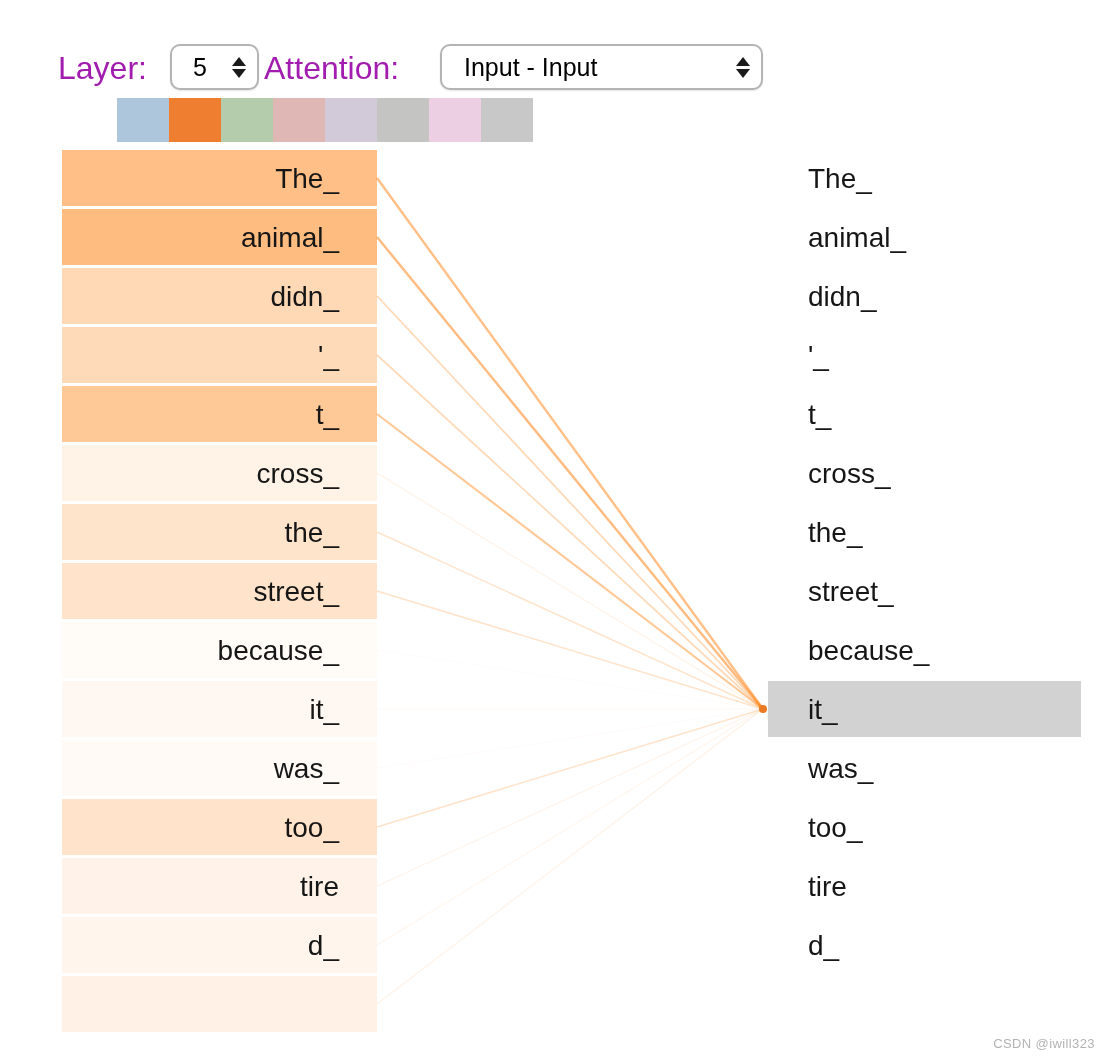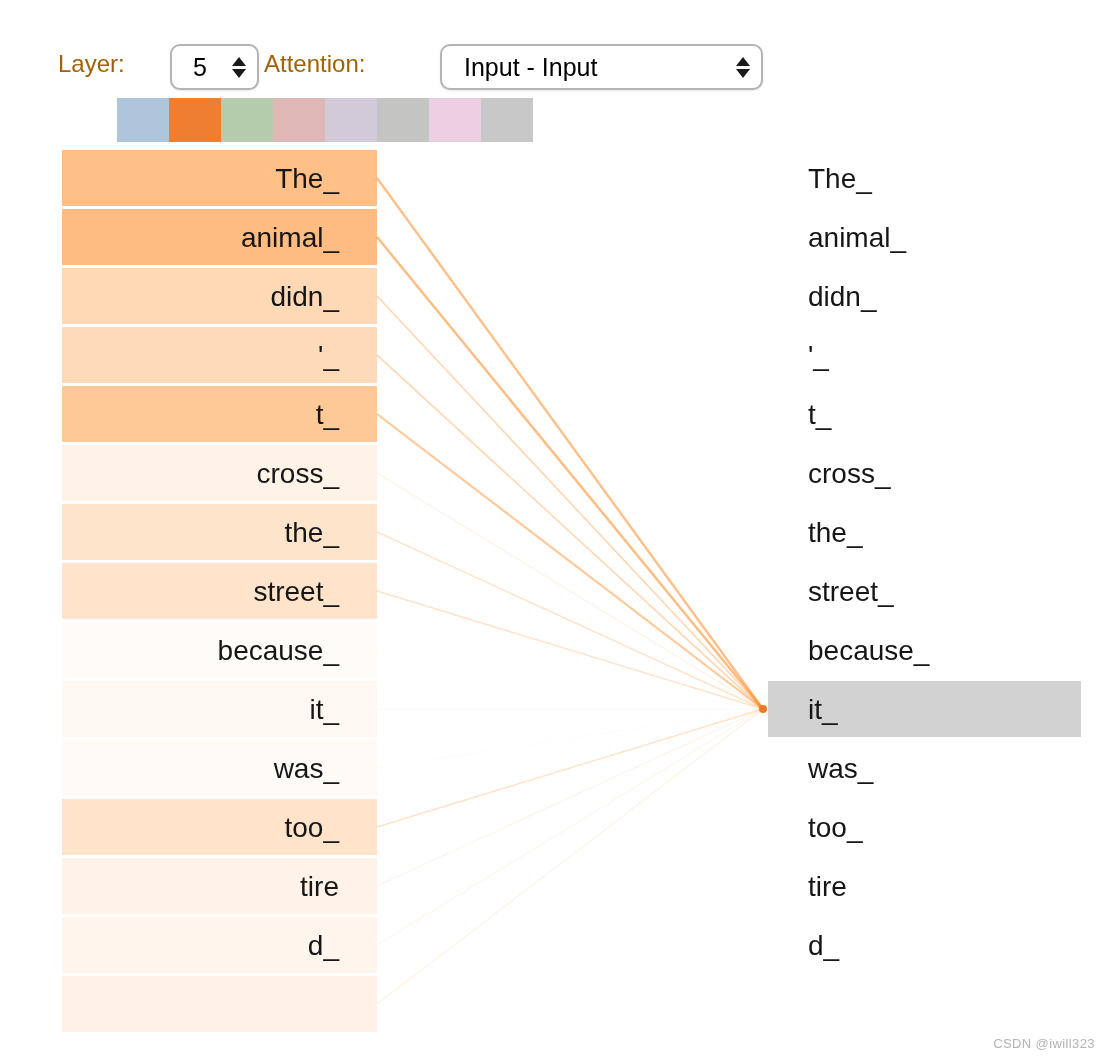--- a/index.html
+++ b/index.html
@@ -1,21 +1,21 @@
 <!DOCTYPE html>
 <html><head>
 <meta charset="utf-8">
 <style>
   html,body { margin:0; padding:0; background:#fff; }
   #app {
     position:relative; width:1107px; height:1061px; overflow:hidden;
     font-family:"Liberation Sans", sans-serif; background:#fff;
   }
   
-  .ctl-label { position:absolute; top:50px; font-size:24px; color:#a16207; z-index:3; }
+  .ctl-label { position:absolute; top:50px; font-size:32px; color:#a21caf; z-index:3; }
   #layer-label { left:58px; }
   #attention-label { left:264px; }
   .select {
     position:absolute; top:44px; height:46px; box-sizing:border-box;
     background:#fff; border:2px solid #b4b4b4; border-radius:10px;
     box-shadow:0 1px 2px rgba(0,0,0,0.10);
     display:flex; align-items:center; font-size:25px; color:#000; z-index:3;
   }
   #layer-select { left:170px; width:89px; }
   #attention-select { left:440px; width:323px; }

